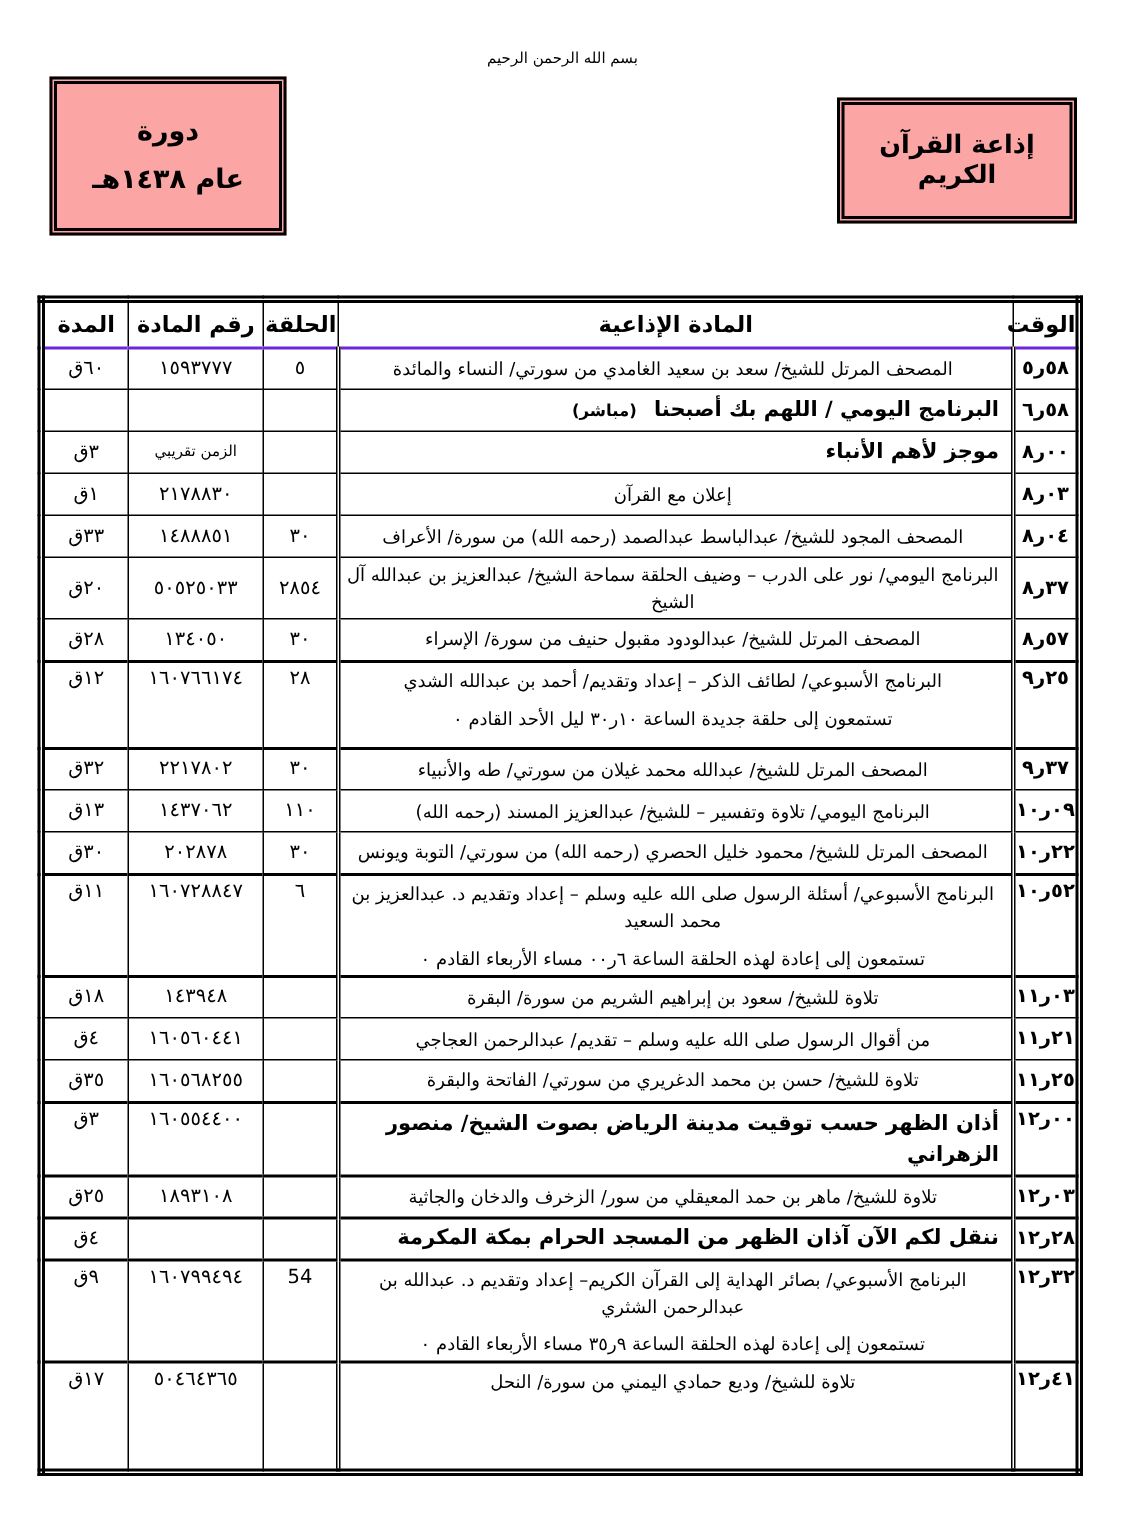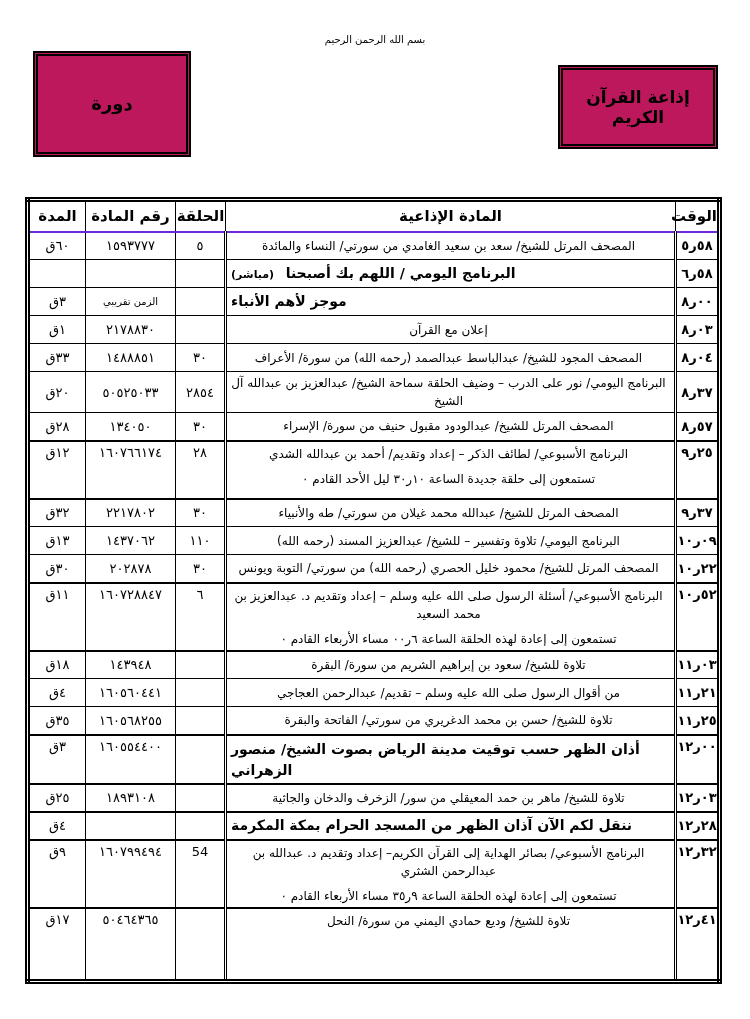--- a/index.html
+++ b/index.html
@@ -22,21 +22,21 @@
 
   .header { position: relative; height: 128px; margin-top: 8px; }
 
   .box {
     position: absolute;
     border: 5px double #000;
     display: flex; flex-direction: column;
     align-items: center; justify-content: center;
     text-align: center;
     font-weight: bold;
-    background: #be185d;
+    background: #fca5a5;
   }
   .box.station { right: 4px; top: 12px; width: 160px; height: 84px; font-size: 17px; }
   .box.session { left: 5px; top: -2px; width: 158px; height: 106px; font-size: 18px; line-height: 1.8; }
 
   .title-wrap { position: absolute; right: 215px; left: 172px; top: -10px; text-align: center; }
   .title-wrap h1 { font-size: 46px; font-weight: bold; line-height: 1.25; }
   .subtitle { font-size: 20px; font-weight: bold; margin-top: 0px; white-space: pre-wrap; }
 
   table.schedule {
     margin-top: 16px;
@@ -67,38 +67,39 @@
   td.c-time, td.c-ep, td.c-num, td.c-dur { text-align: center; font-size: 13px; }
   td.c-time { font-weight: bold; }
   td.c-num.small { font-size: 10px; }
 
   tr.h2 td, tr.htall td, tr.hm td { vertical-align: top; padding-top: 3px; }
 
   .ltrnum { direction: ltr; unicode-bidi: bidi-override; display: inline-block; }
 
   .mline { font-size: 12px; text-align: center; line-height: 1.5; }
   .mline.cont { margin-top: 7px; }
-  .mline.bold { text-align: left; font-weight: bold; font-size: 14px; }
+  .mline.bold { text-align: right; font-weight: bold; font-size: 14px; }
   .paren { font-size: 11px; font-weight: bold; }
 </style>
 </head>
 <body>
 
 <div class="page">
 
   <div class="bismillah">بسم الله الرحمن الرحيم</div>
 
   <div class="header">
     <div class="box station">
       <span>إذاعة القرآن الكريم</span>
     </div>
     <div class="title-wrap">
     </div>
     <div class="box session">
       <div>دورة</div>
+      <div>عام ١٤٣٨هـ</div>
     </div>
   </div>
 
   <table class="schedule">
     <colgroup>
       <col class="w-time">
         <col class="w-mat">
         <col class="w-ep">
         <col class="w-num">
         <col class="w-dur">

